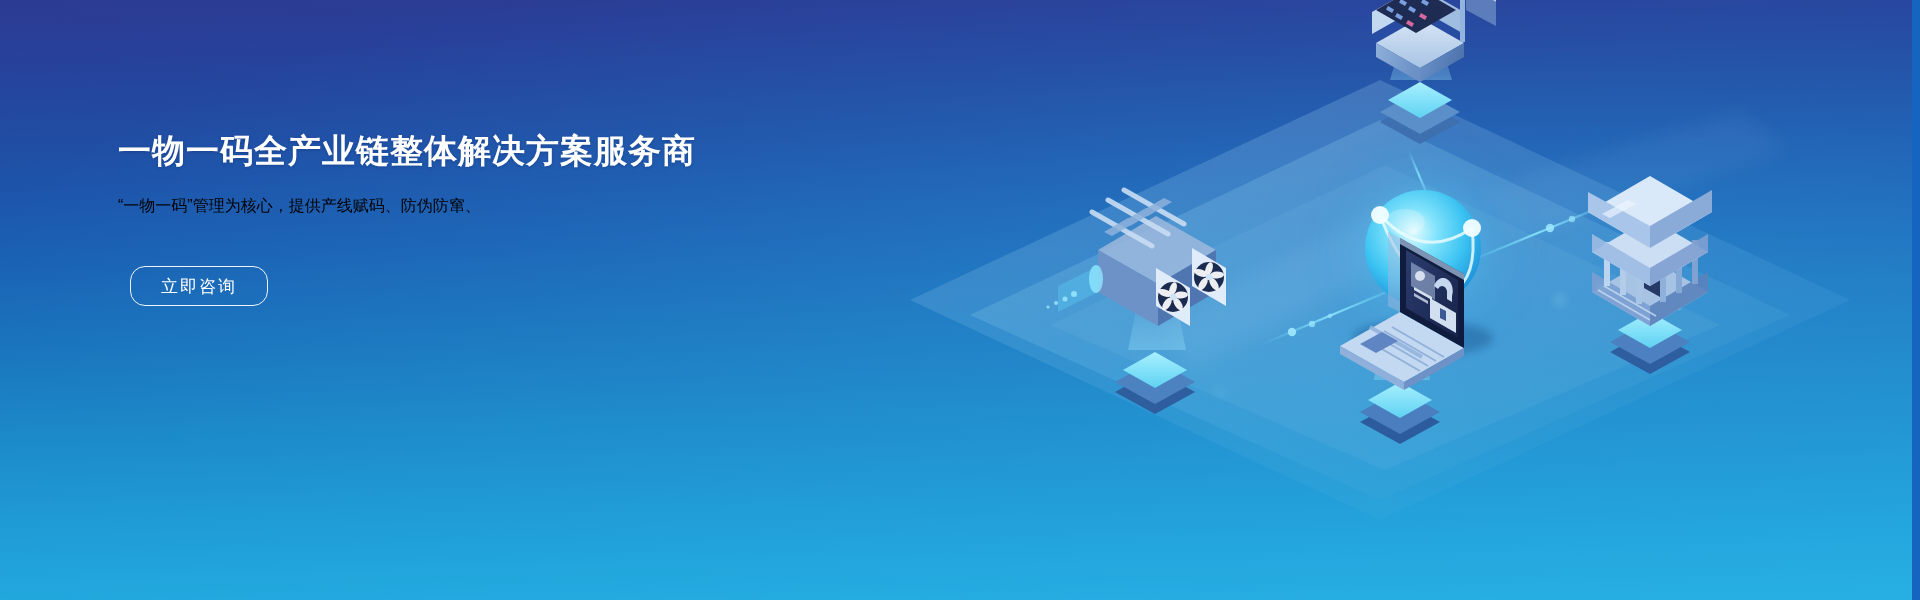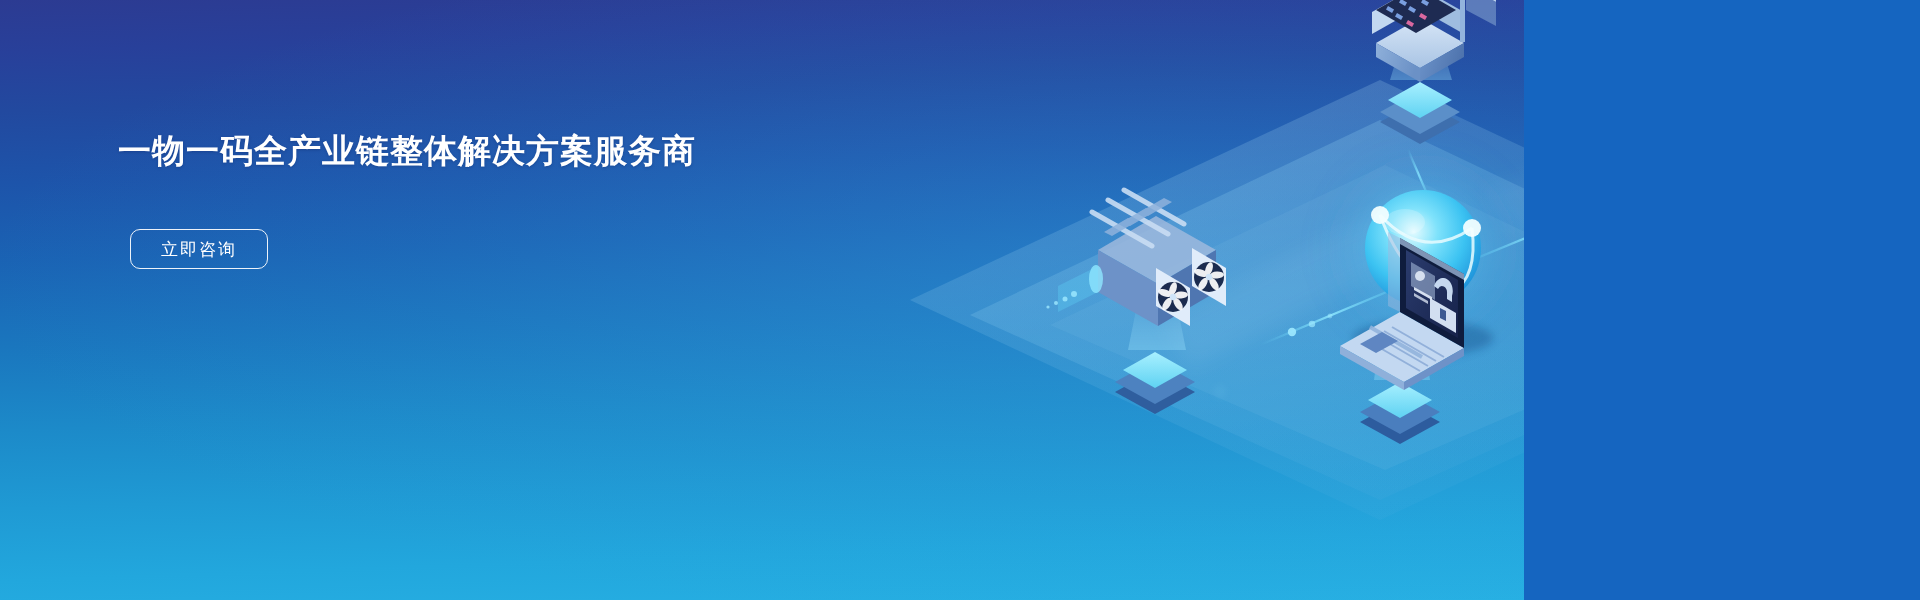--- a/index.html
+++ b/index.html
@@ -3,21 +3,21 @@
 <meta charset="utf-8">
 <title>Banner</title>
 <style>
   html,body{margin:0;padding:0;}
   body{
     width:1920px;height:600px;overflow:hidden;
     font-family:"Liberation Sans","DejaVu Sans",sans-serif;
     background:#1565c0;
   }
   #banner{
-    position:relative;width:1524px;height:600px;overflow:hidden;
+    position:relative;width:1912px;height:600px;overflow:hidden;
     background:
       radial-gradient(120% 90% at 78% 46%, rgba(62,160,225,0.36) 0%, rgba(62,160,225,0.10) 42%, rgba(0,0,0,0) 66%),
       linear-gradient(178deg,
         #2c3b92 0%,
         #28409a 8%,
         #22499f 17%,
         #1d54aa 28%,
         #1a63b4 40%,
         #1a76be 53%,
         #1c8ac9 66%,
@@ -34,40 +34,40 @@
     text-shadow:0 1px 3px rgba(10,30,90,0.30);
   }
   .sub{
     color:#eaf4ff;font-size:17px;line-height:31px;margin:0;
     letter-spacing:0.6px;font-weight:400;
     text-shadow:0 1px 2px rgba(10,30,90,0.22);
   }
   .cta{
     display:inline-block;margin-top:33px;margin-left:12px;
     padding:0 30px;height:40px;line-height:40px;
-    border:1px solid rgba(255,255,255,0.92);border-radius:10px;
+    border:1px solid rgba(255,255,255,0.92);border-radius:15px;
     color:#ffffff;font-size:17px;letter-spacing:2px;
     background:transparent;cursor:pointer;box-sizing:border-box;
     text-align:center;
   }
 
   
   .art{position:absolute;left:860px;top:0;width:1060px;height:600px;}
   .art svg{display:block;}
 </style>
 </head>
 <body>
 
 <div id="banner">
 
   <div class="copy">
     <h1 class="headline">一物一码全产业链整体解决方案服务商</h1>
 
     <p class="sub">
-      </p>
+      </p><div>“一物一码”管理为核心，提供产线赋码、防伪防窜、</div>
     <p></p>
 
     <div class="cta">立即咨询</div>
   </div>
 
   <div class="art">
     <svg width="1060" height="600" viewBox="0 0 1060 600" xmlns="http://www.w3.org/2000/svg">
       <defs>
         <linearGradient id="plat" x1="0" y1="0" x2="0.7" y2="1">
           <stop offset="0%" stop-color="#9fd6f2" stop-opacity="0.30"></stop>

